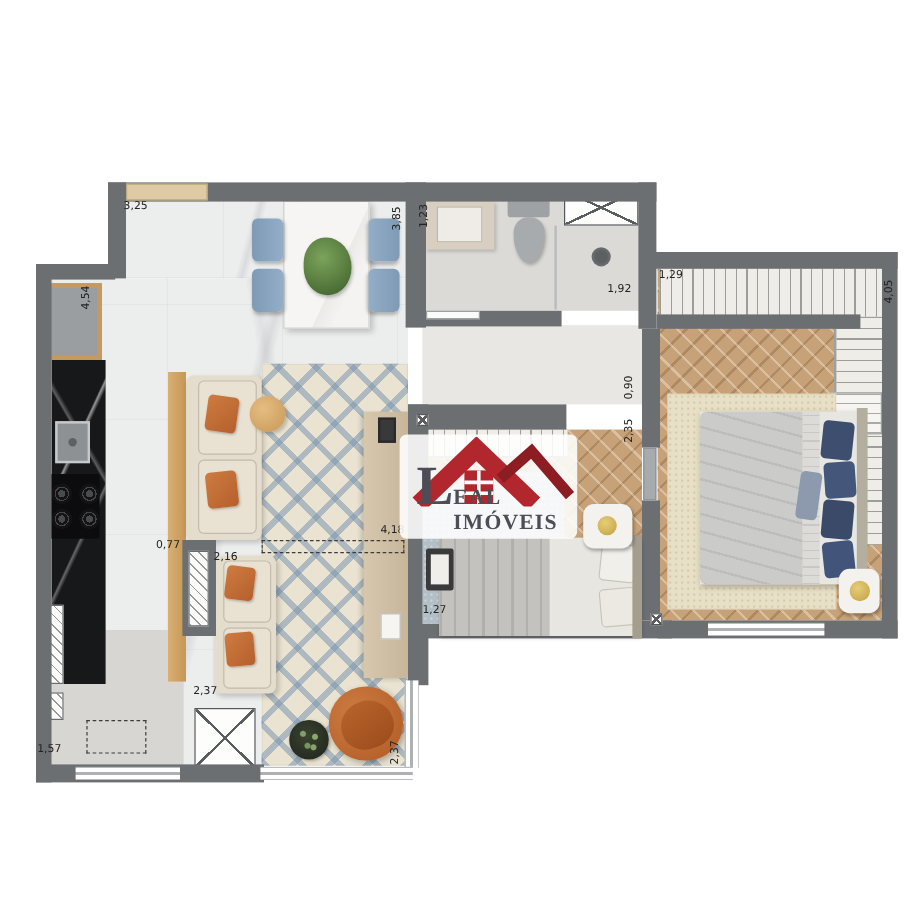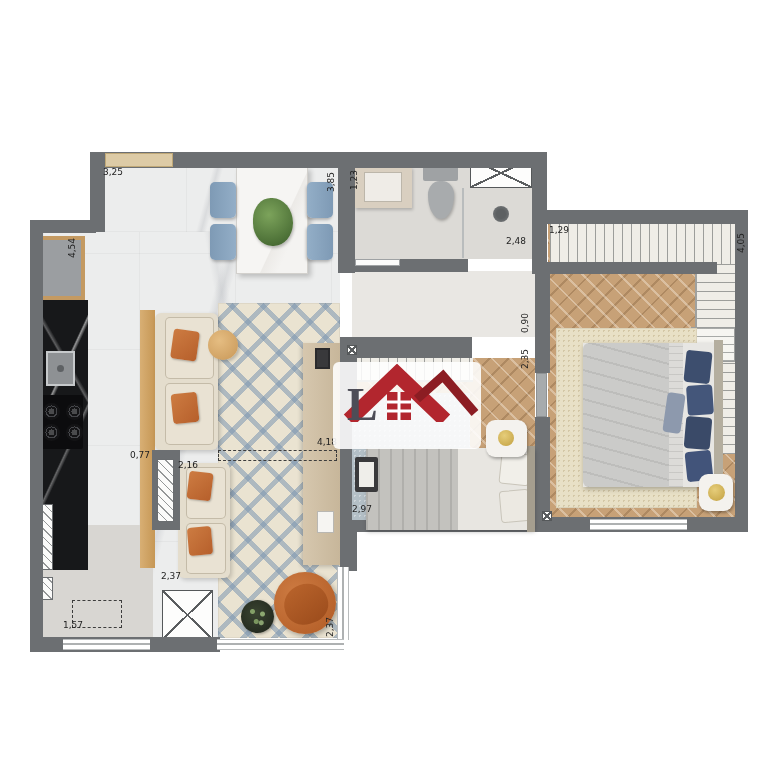--- a/index.html
+++ b/index.html
@@ -201,41 +201,42 @@
   <div class="abs" style="left:714px;top:340px;width:9px;height:150px;background:#b4ae9f;"></div>
   <div class="nstand" style="left:699px;top:474px;width:34px;height:37px;">
     <div class="lamp" style="left:9px;top:10px;width:17px;height:17px;"></div>
   </div>
 
   <div>
       <span class="dim" style="left: 103px; top: 168px; text-align: center;">3,25</span>
       <span class="dim rot" style="left: 68px; top: 258px;">4,54</span>
       <span class="dim rot" style="left: 327px; top: 192px;">3,85</span>
       <span class="dim rot" style="left: 350px; top: 190px;">1,23</span>
-      <span class="dim" style="left: 506px; top: 237px;">2,48</span>
+      <span class="dim" style="left: 506px; top: 237px;">1,92</span>
       <span class="dim" style="left: 549px; top: 226px;">1,29</span>
       <span class="dim rot" style="left: 737px; top: 253px;">4,05</span>
       <span class="dim rot" style="left: 521px; top: 333px;">0,90</span>
       <span class="dim rot" style="left: 521px; top: 369px;">2,35</span>
       <span class="dim" style="left: 317px; top: 438px;">4,18</span>
       <span class="dim" style="left: 130px; top: 451px;">0,77</span>
       <span class="dim" style="left: 178px; top: 461px;">2,16</span>
       <span class="dim" style="left: 161px; top: 572px;">2,37</span>
-      <span class="dim" style="left: 352px; top: 505px;">2,97</span>
+      <span class="dim" style="left: 352px; top: 505px;">1,27</span>
       <span class="dim rot" style="left: 326px; top: 637px;">2,37</span>
-      <span class="dim" style="left: 31px; top: 621px; margin-left: 32px;">1,57</span>
+      <span class="dim" style="left: 31px; top: 621px;">1,57</span>
     </div>
 
   <div id="logo">
     <svg class="roofs" width="138" height="58" viewBox="0 0 138 58">
       <polyline points="8,56 56,10 104,56" fill="none" style="stroke:var(--logo_red,#b2262e)" stroke-width="15"></polyline>
       <polyline points="76,35 102,12 134,49" fill="none" style="stroke:var(--logo_red_dark,#8c1d23)" stroke-width="9"></polyline>
       <rect x="46" y="28" width="24" height="28" style="fill:var(--logo_red,#b2262e)"></rect>
       <line x1="58" y1="28" x2="58" y2="56" stroke="#ffffff" stroke-width="3"></line>
       <line x1="46" y1="38" x2="70" y2="38" stroke="#ffffff" stroke-width="3"></line>
       <line x1="46" y1="47" x2="70" y2="47" stroke="#ffffff" stroke-width="3"></line>
     </svg>
     <div class="logo-text">
       <span class="logo-l">L</span>
+        <span class="logo-rest">EAL IMÓVEIS</span>
     </div>
   </div>
 
 </div>
 
 </body></html>

